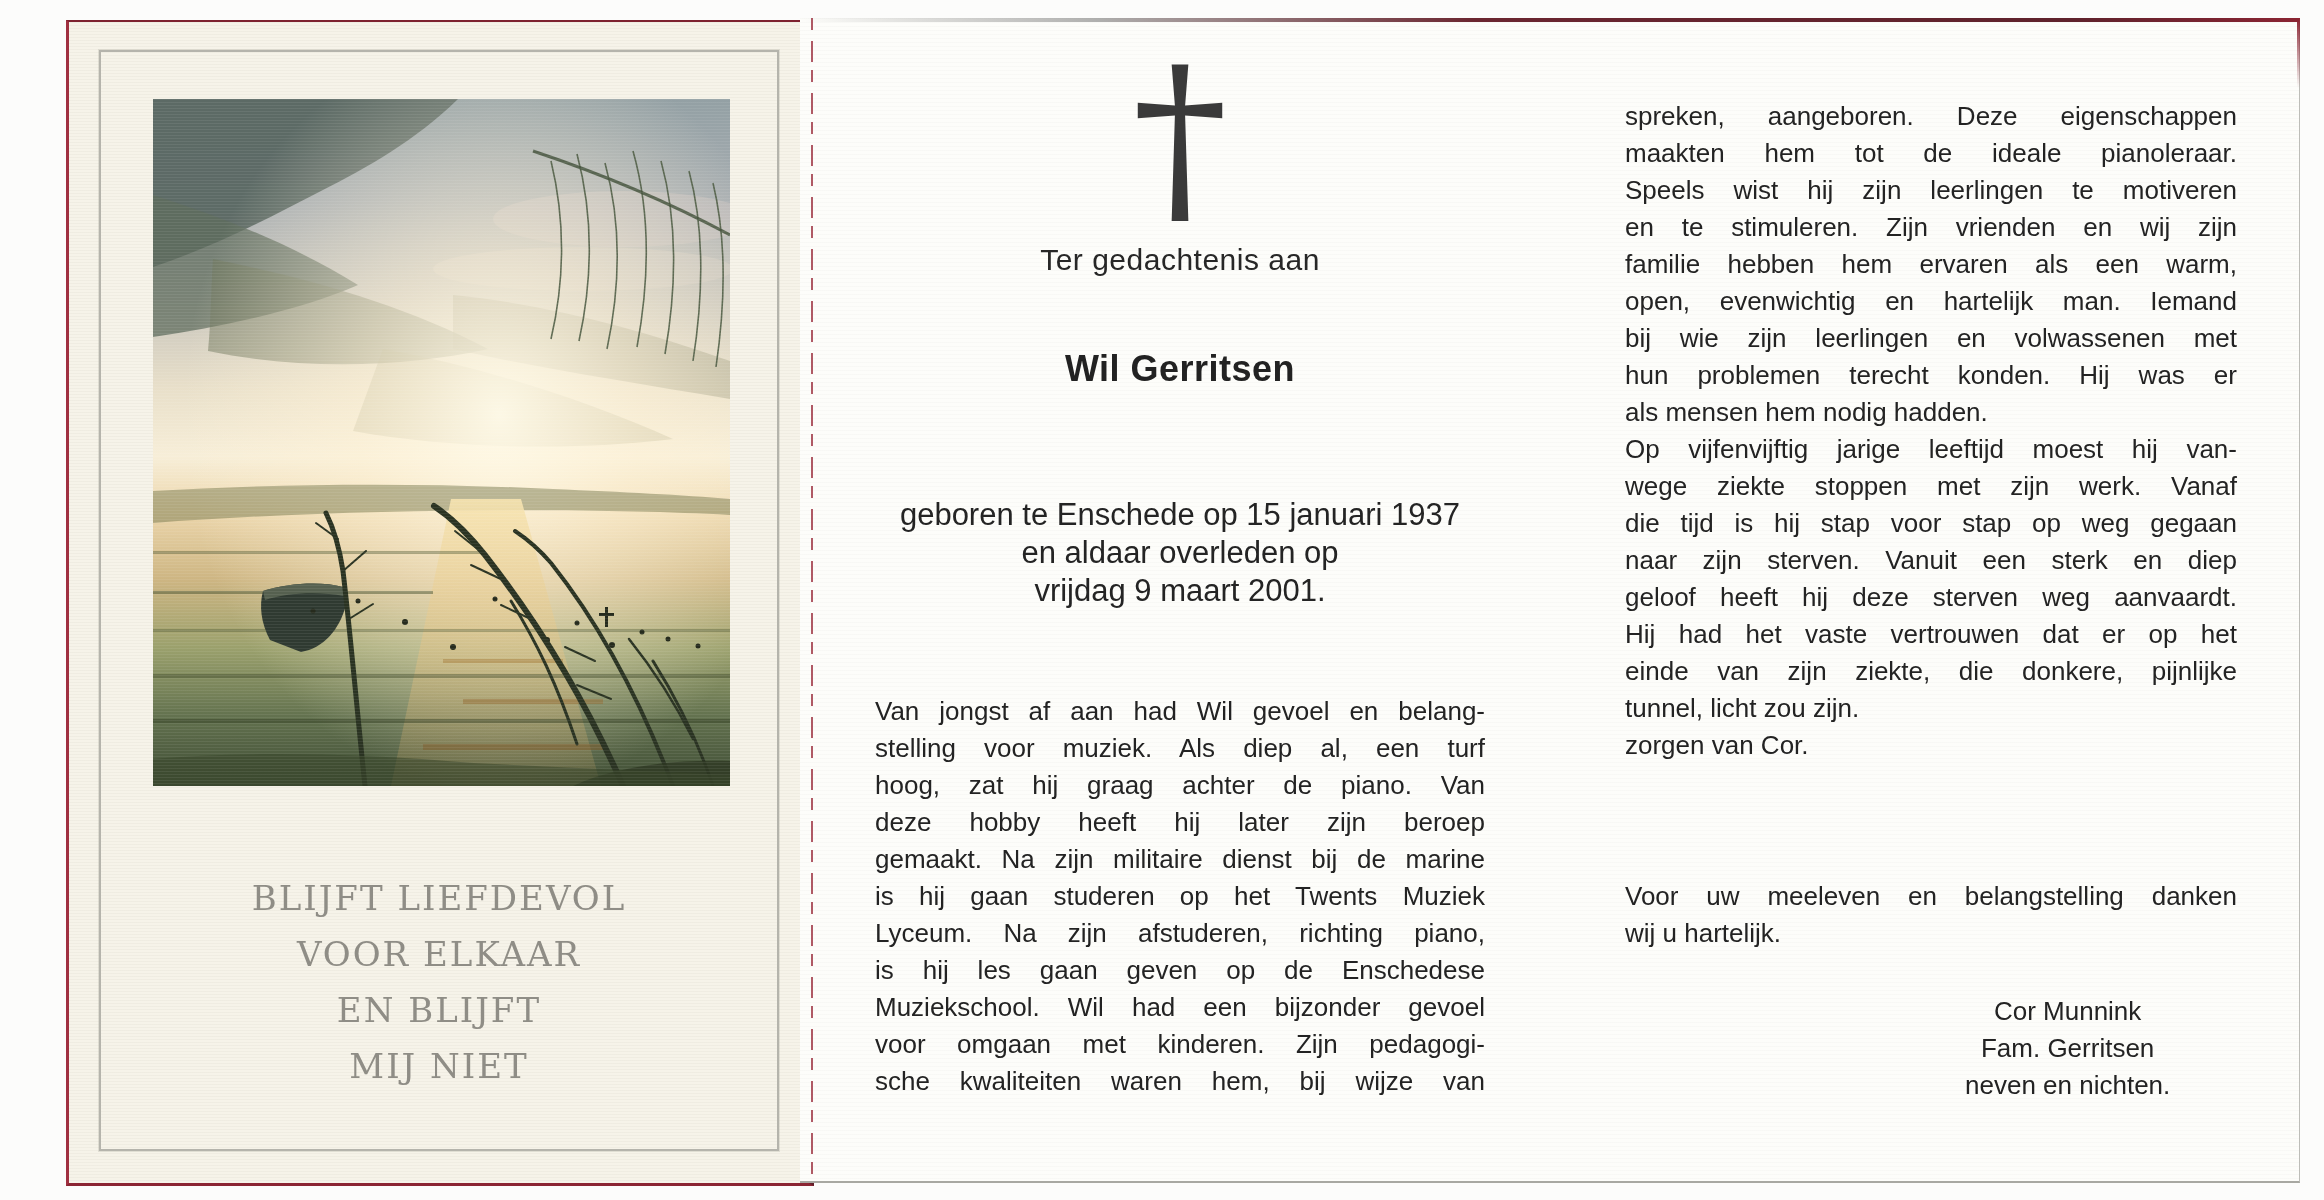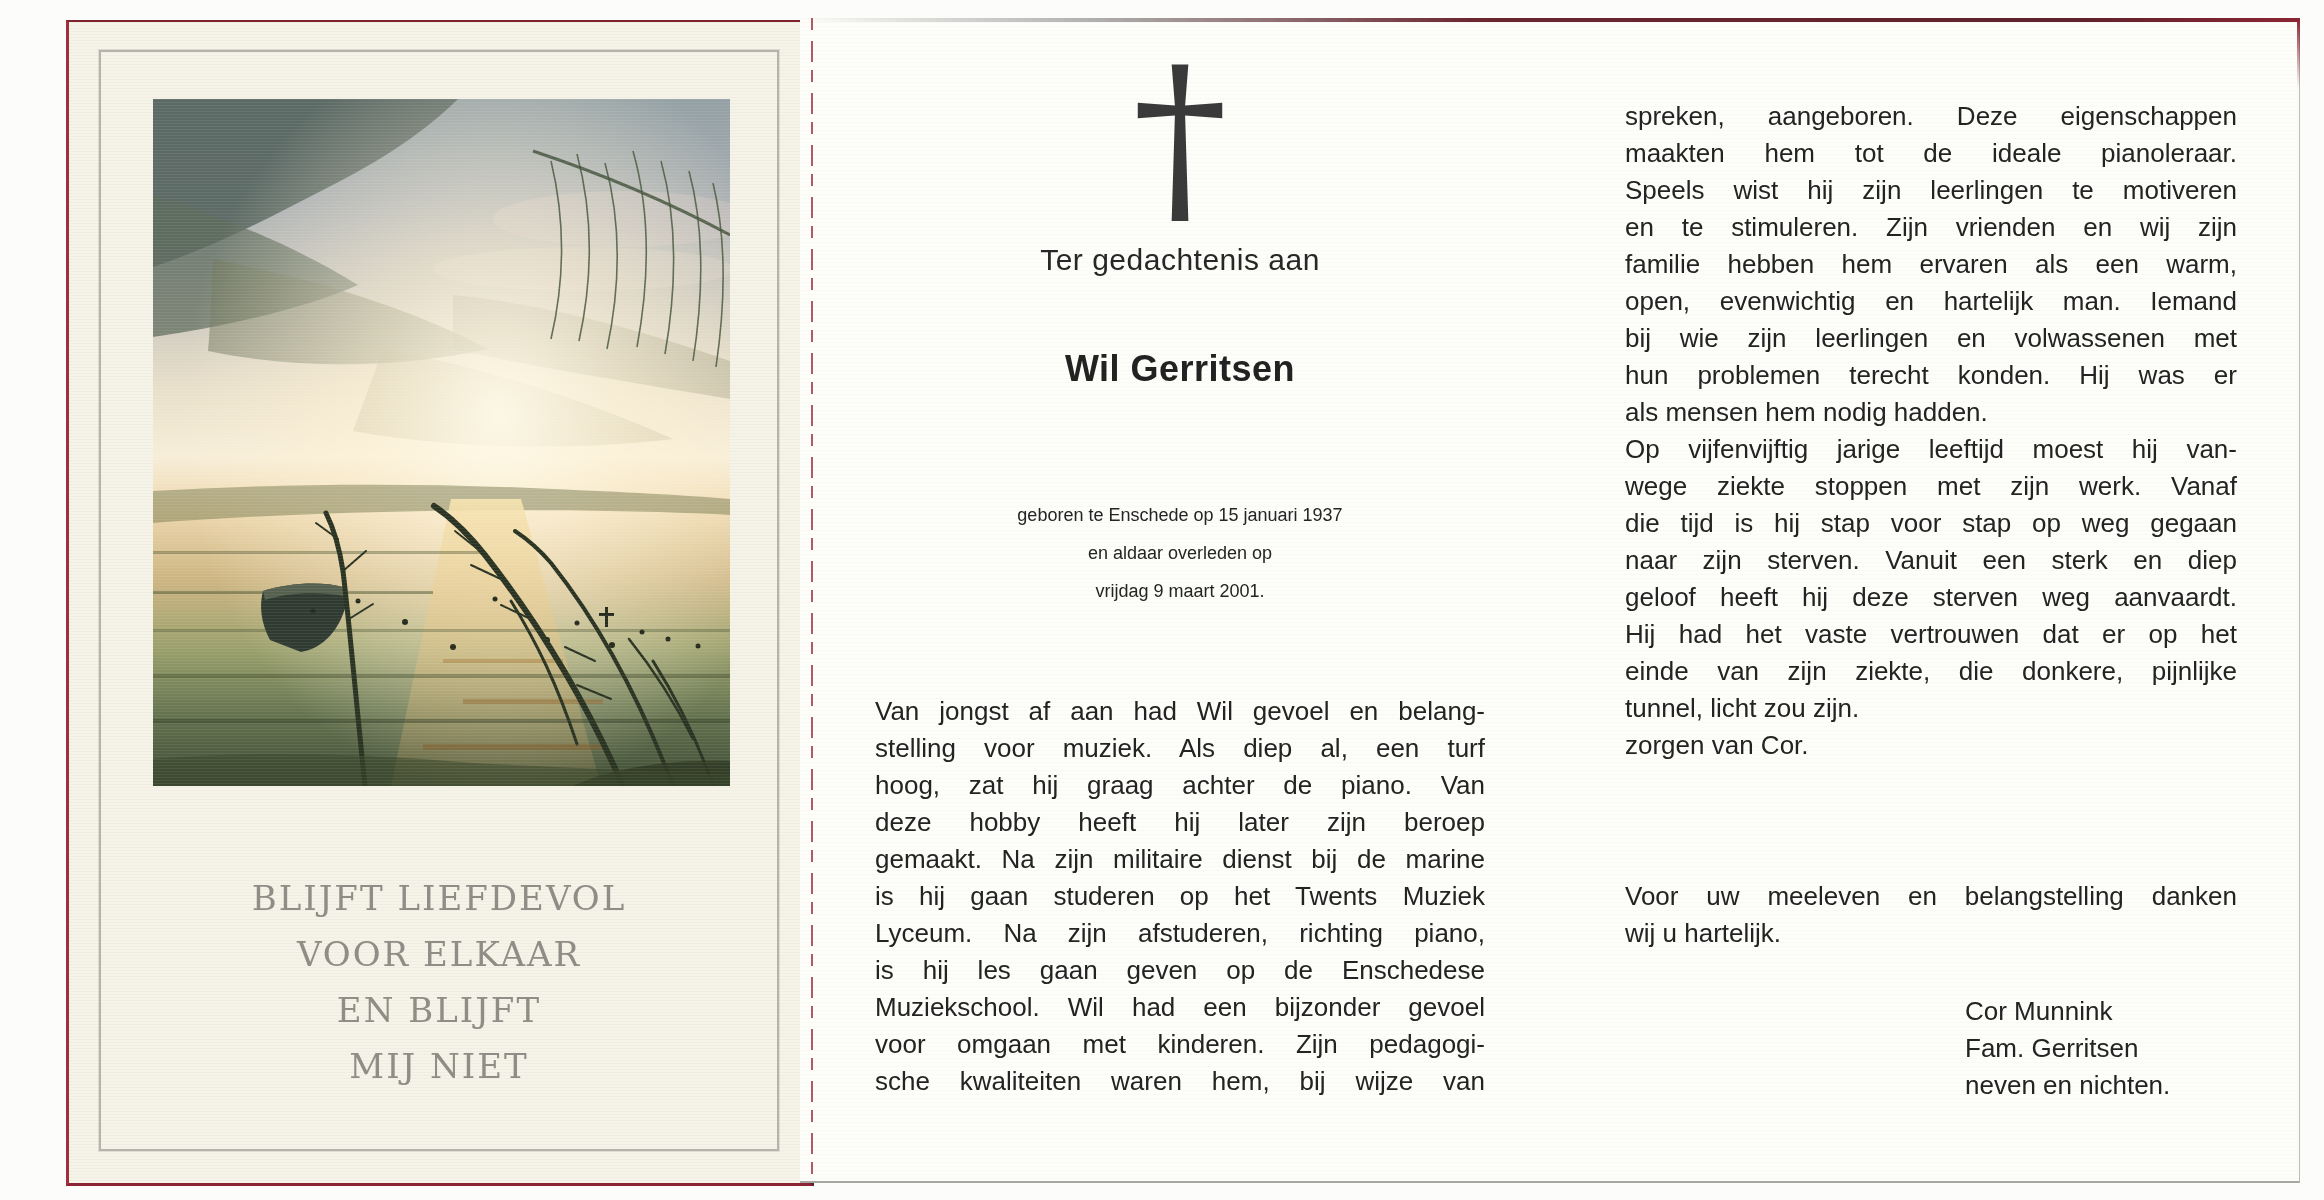--- a/index.html
+++ b/index.html
@@ -74,30 +74,30 @@
   .dedication {
     position:absolute; left:75px; top:225px; width:610px;
     text-align:center; font-size:30px; color:#272727; letter-spacing:.5px;
   }
   .deceased-name {
     position:absolute; left:75px; top:330px; width:610px;
     text-align:center; font-size:36px; font-weight:bold; color:#222; letter-spacing:.5px;
   }
   .dates {
     position:absolute; left:75px; top:478px; width:610px;
-    text-align:center; font-size:18px; line-height:38px; color:#242424;
+    text-align:center; font-size:31px; line-height:38px; color:#242424;
   }
 
   .body  { font-size:26px; line-height:37px; color:#232323; }
   .body-left  { position:absolute; left:75px;  top:675px; width:610px; }
   .body-right { position:absolute; left:825px; top:80px;  width:612px; }
   .thanks     { position:absolute; left:825px; top:860px; width:612px; }
   .signature  {
     position:absolute; left:1165px; top:975px;
-    font-size:26px; line-height:37px; color:#232323;
+    font-size:26px; line-height:37px; color:#232323;text-align:center;
   }
 
   .bodyline { min-height:37px; }
   .just { text-align:justify; text-align-last:justify; }
   .center-line { text-align:center; }
   .motto-line { }
   .sig-line { }
 </style>
 </head>
 <body>

